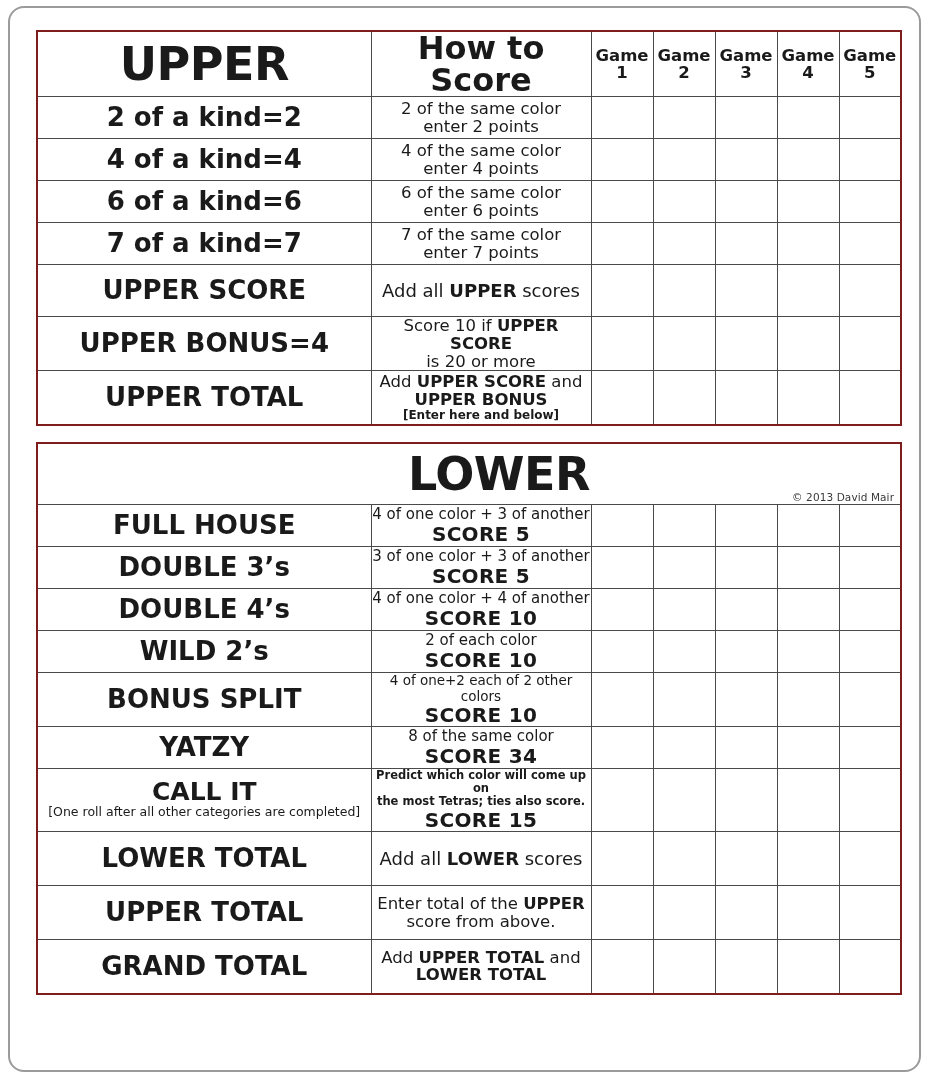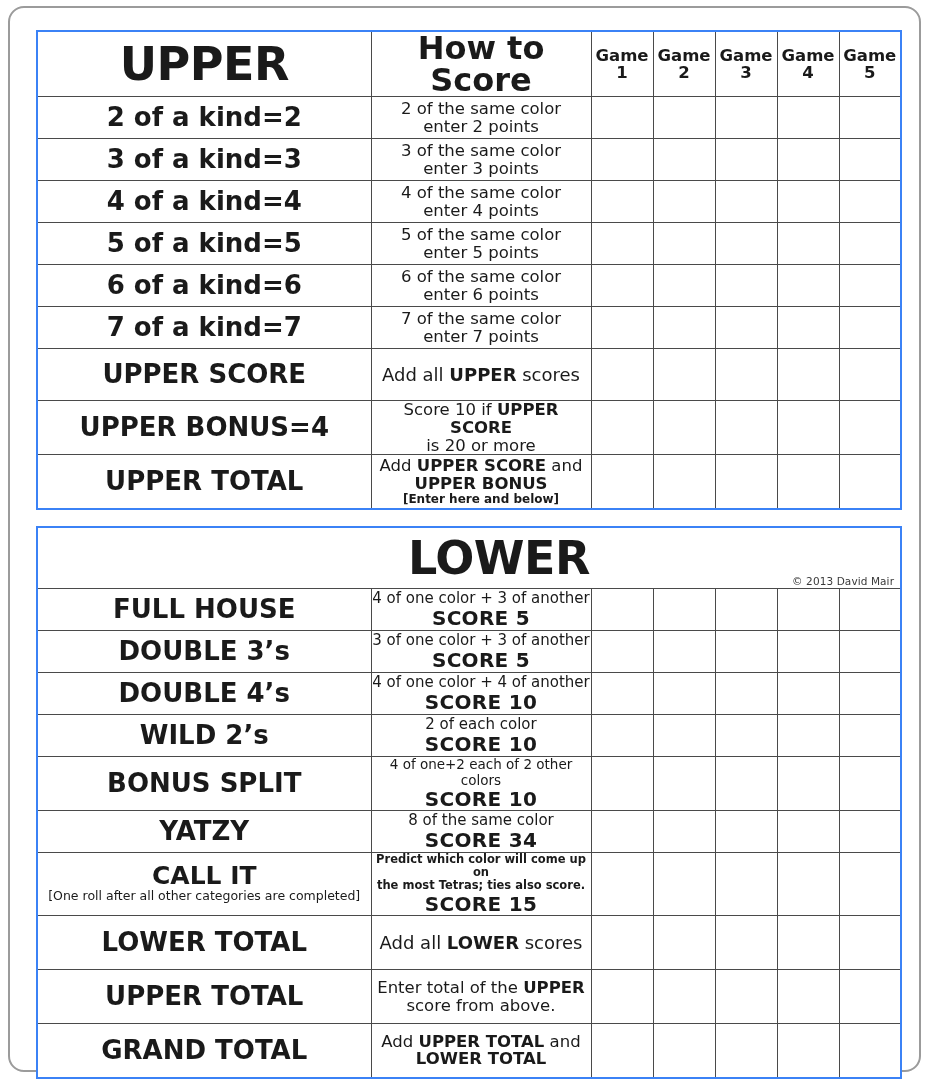--- a/index.html
+++ b/index.html
@@ -32,21 +32,21 @@
     left: 26px;
     top: 22px;
     width: 864px;
   }
 
   table.scoretable {
     width: 864px;
     border-collapse: collapse;
     table-layout: fixed;
     background: #5eead4;
-    border: 2px solid #3b82f6;
+    border: 2px solid #7f1d1d;
   }
   table.scoretable td {
     border: 1.5px solid #4a4a4a;
     padding: 0;
     background: #fff;
     vertical-align: middle;
     text-align: center;
   }
 
   
@@ -222,58 +222,34 @@
             <span>2 of the same color</span><br>
             <span>enter 2 points</span>
           </td>
           <td class="game-cell"></td>
           <td class="game-cell"></td>
           <td class="game-cell"></td>
           <td class="game-cell"></td>
           <td class="game-cell"></td>
         </tr>
 
-        <tr class="r-cat">
-          <td class="cat-label">3 of a kind=3</td>
-          <td class="how-2line">
-            <span>3 of the same color</span><br>
-            <span>enter 3 points</span>
-          </td>
-          <td class="game-cell"></td>
-          <td class="game-cell"></td>
-          <td class="game-cell"></td>
-          <td class="game-cell"></td>
-          <td class="game-cell"></td>
-        </tr>
 
         <tr class="r-cat">
           <td class="cat-label">4 of a kind=4</td>
           <td class="how-2line">
             <span>4 of the same color</span><br>
             <span>enter 4 points</span>
           </td>
           <td class="game-cell"></td>
           <td class="game-cell"></td>
           <td class="game-cell"></td>
           <td class="game-cell"></td>
           <td class="game-cell"></td>
         </tr>
 
-        <tr class="r-cat">
-          <td class="cat-label">5 of a kind=5</td>
-          <td class="how-2line">
-            <span>5 of the same color</span><br>
-            <span>enter 5 points</span>
-          </td>
-          <td class="game-cell"></td>
-          <td class="game-cell"></td>
-          <td class="game-cell"></td>
-          <td class="game-cell"></td>
-          <td class="game-cell"></td>
-        </tr>
 
         <tr class="r-cat">
           <td class="cat-label">6 of a kind=6</td>
           <td class="how-2line">
             <span>6 of the same color</span><br>
             <span>enter 6 points</span>
           </td>
           <td class="game-cell"></td>
           <td class="game-cell"></td>
           <td class="game-cell"></td>

